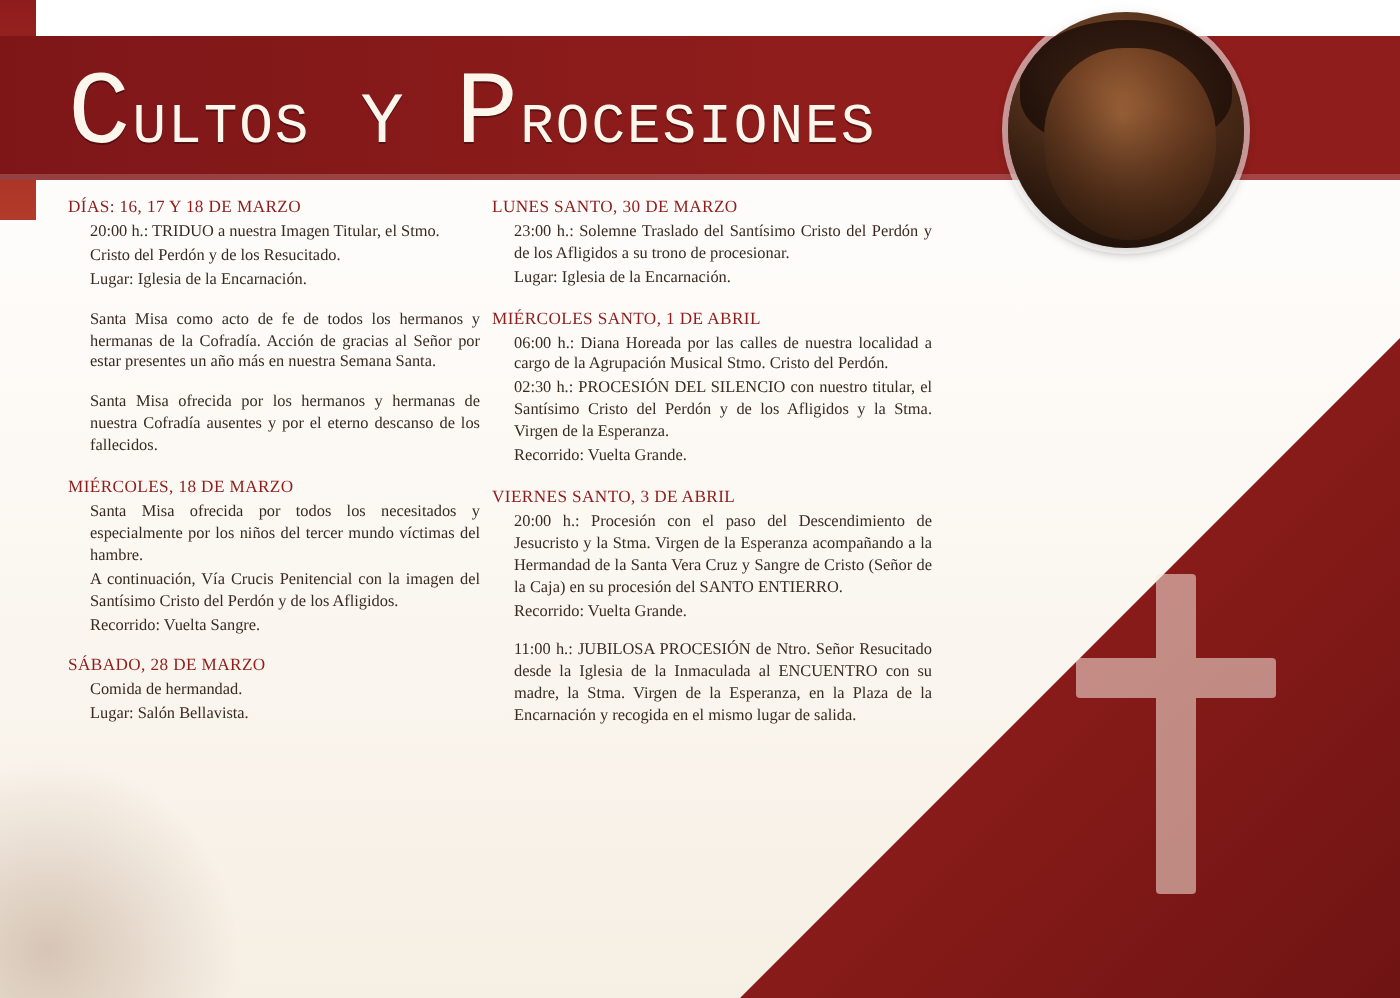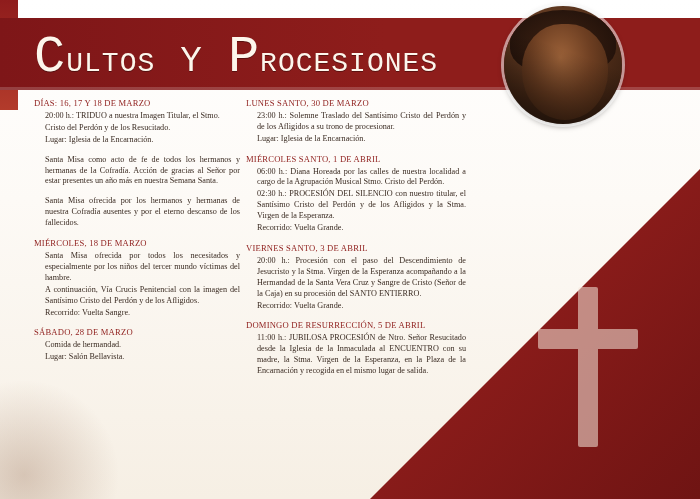--- a/index.html
+++ b/index.html
@@ -166,19 +166,18 @@
           <p>06:00 h.: Diana Horeada por las calles de nuestra localidad a cargo de la Agrupación Musical Stmo. Cristo del Perdón.</p>
           <p>02:30 h.: PROCESIÓN DEL SILENCIO con nuestro titular, el Santísimo Cristo del Perdón y de los Afligidos y la Stma. Virgen de la Esperanza.</p>
           <p>Recorrido: Vuelta Grande.</p>
         </div>
         <div class="entry">
           <div class="entry-head">VIERNES SANTO, 3 DE ABRIL</div>
           <p>20:00 h.: Procesión con el paso del Descendimiento de Jesucristo y la Stma. Virgen de la Esperanza acompañando a la Hermandad de la Santa Vera Cruz y Sangre de Cristo (Señor de la Caja) en su procesión del SANTO ENTIERRO.</p>
           <p>Recorrido: Vuelta Grande.</p>
         </div>
         <div class="entry">
-          <div class="entry-head">DOMINGO DE RESURRECCIÓN, 5 DE ABRIL</div>
           <p>11:00 h.: JUBILOSA PROCESIÓN de Ntro. Señor Resucitado desde la Iglesia de la Inmaculada al ENCUENTRO con su madre, la Stma. Virgen de la Esperanza, en la Plaza de la Encarnación y recogida en el mismo lugar de salida.</p>
         </div>
       </div>
   </div>
 
 </div>
 
 </body></html>

